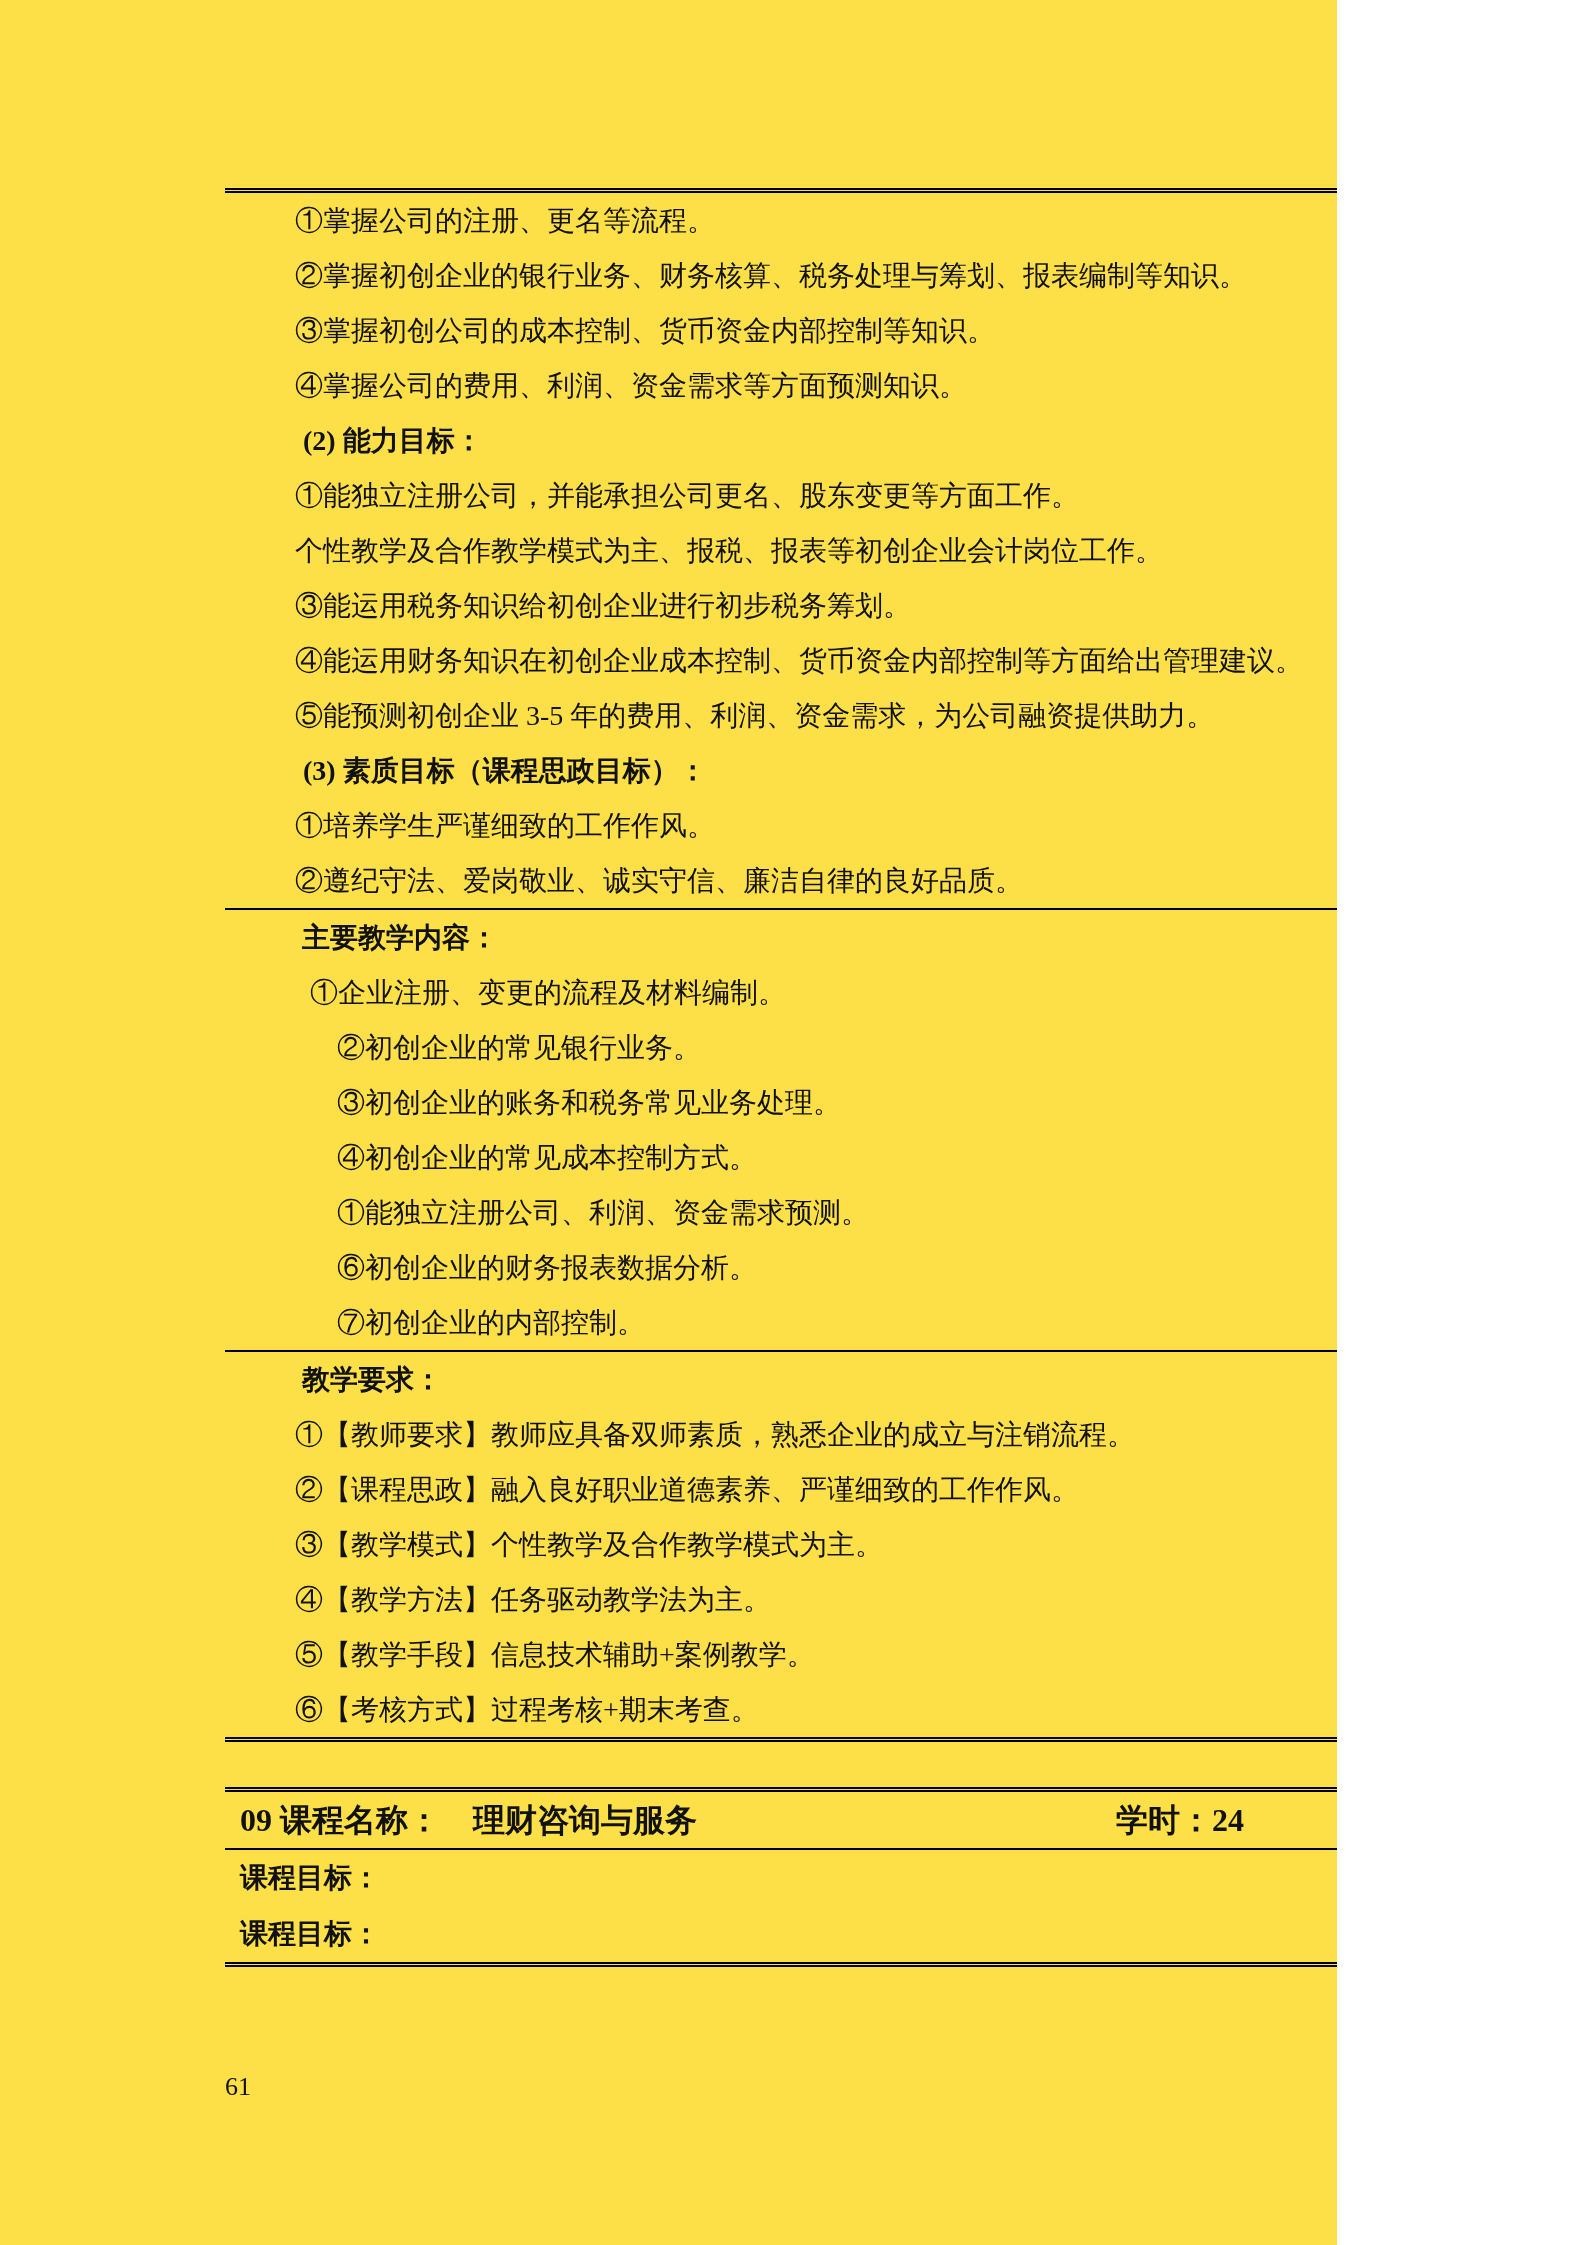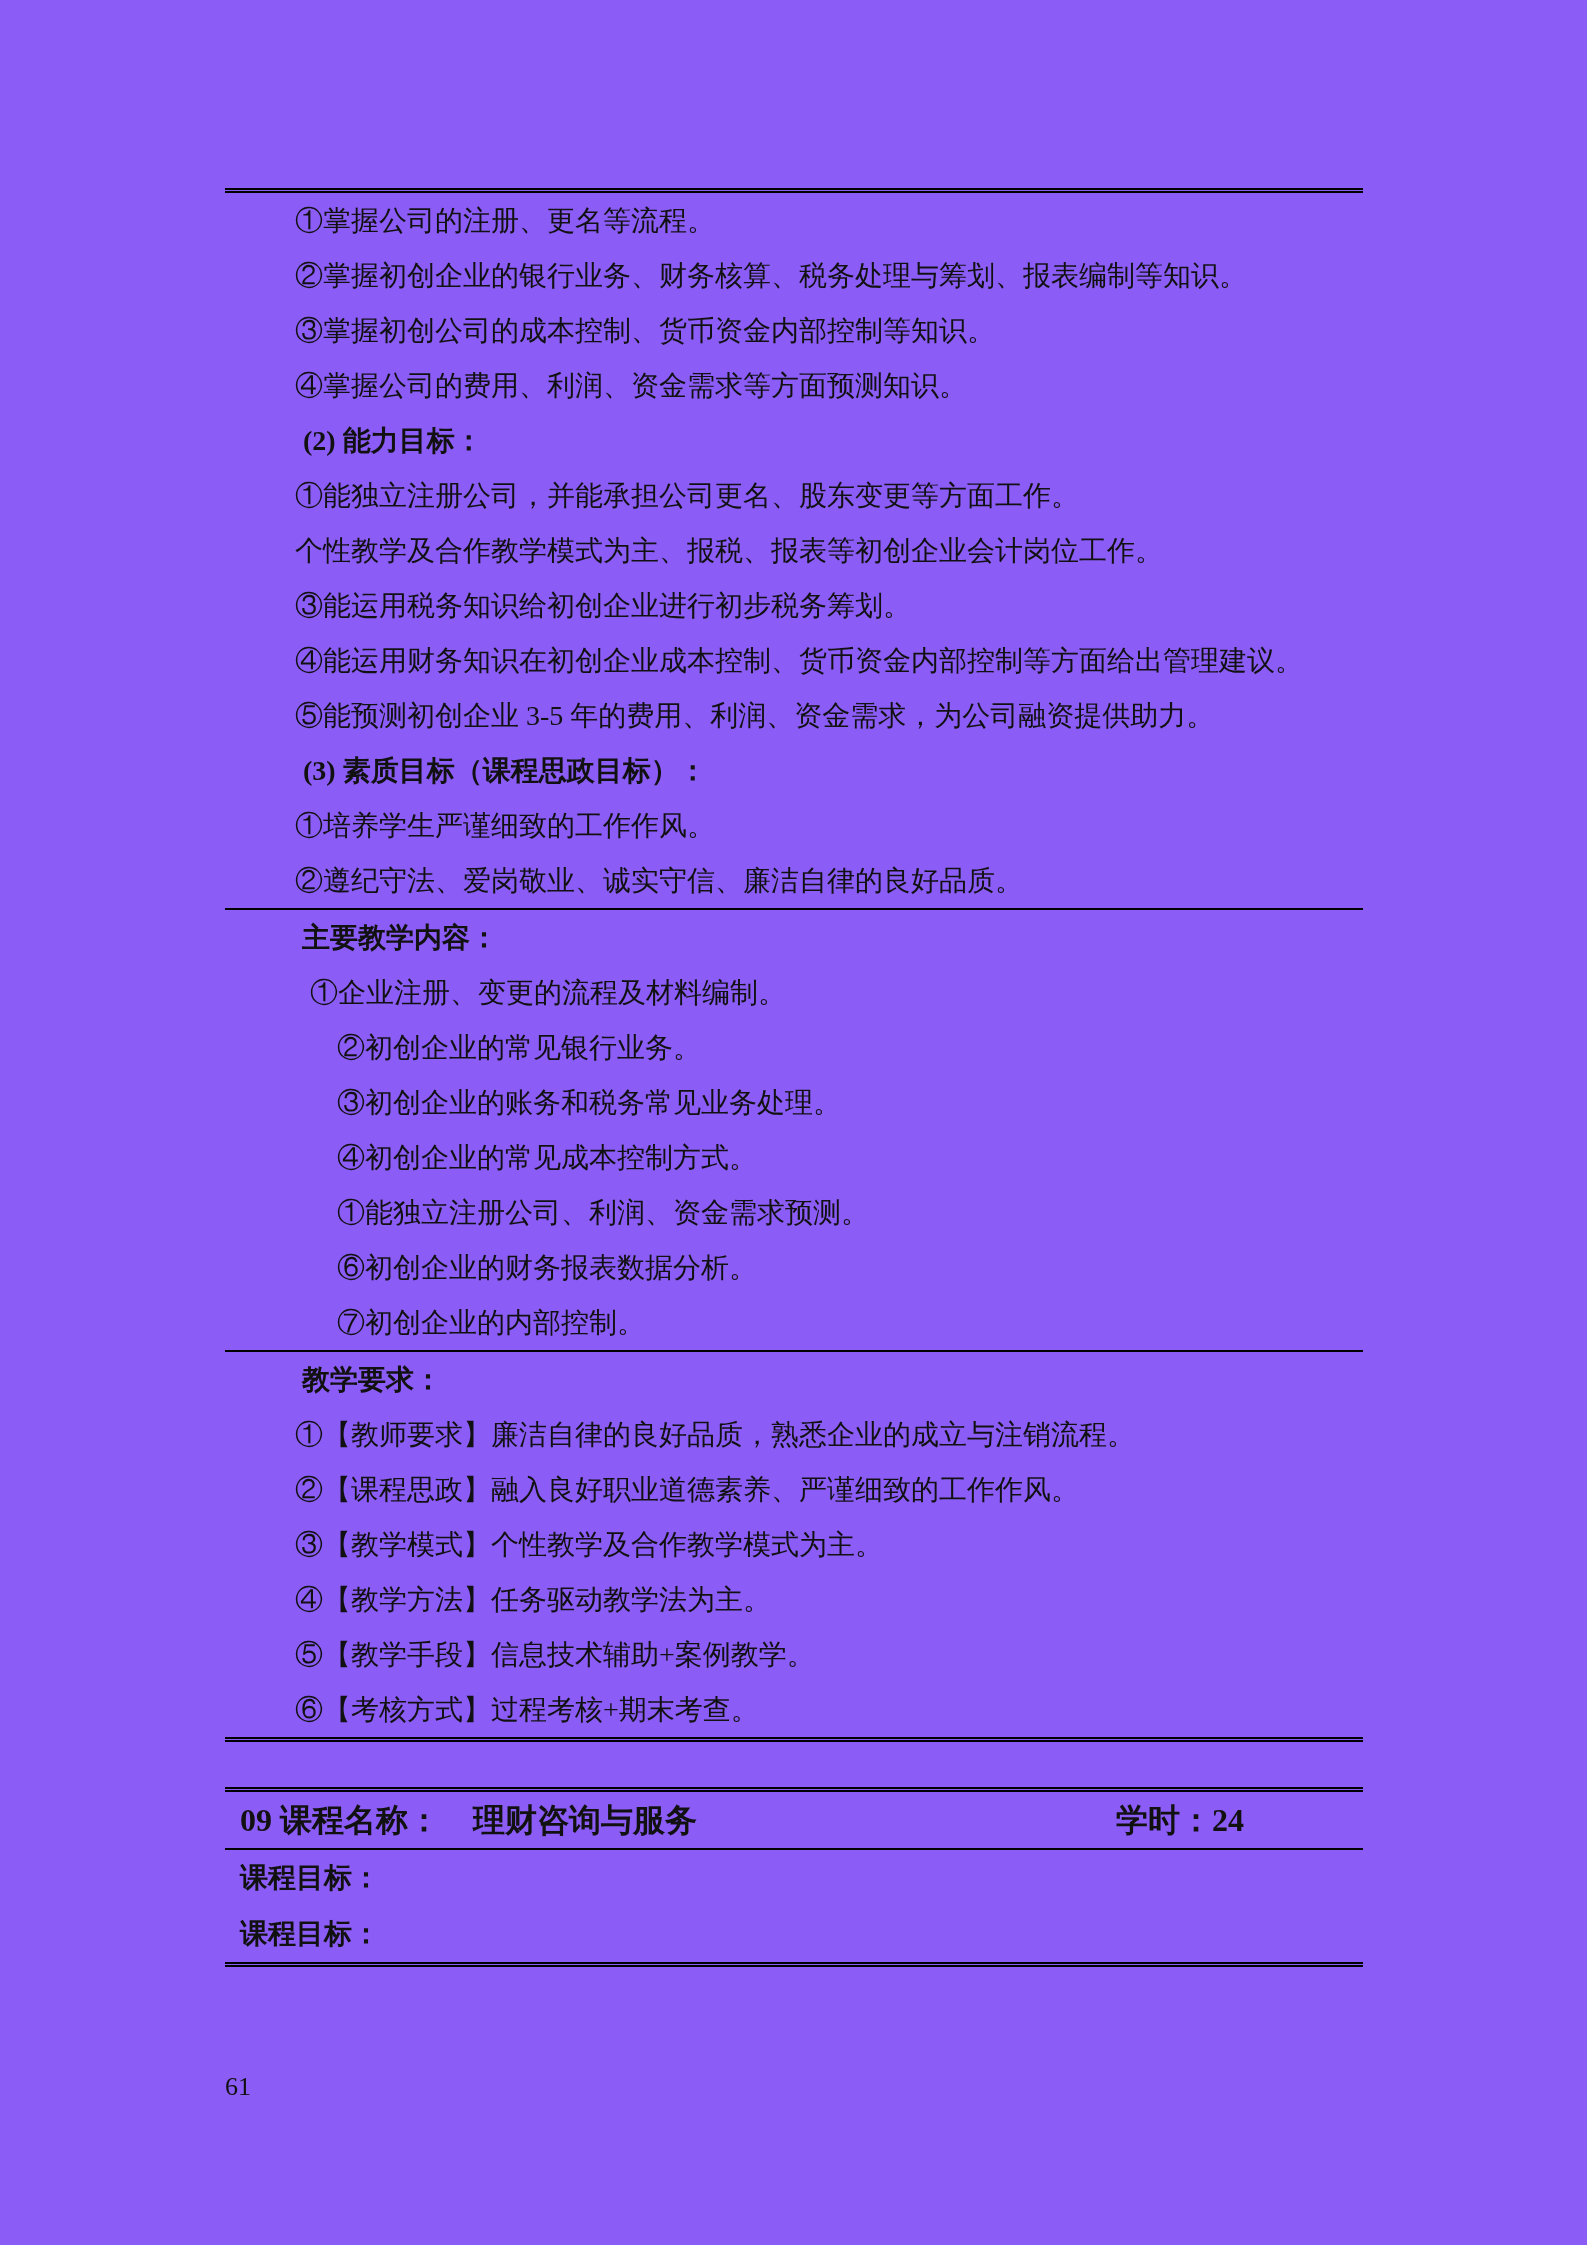--- a/index.html
+++ b/index.html
@@ -1,20 +1,20 @@
 <!DOCTYPE html>
 <html><head>
 <meta charset="utf-8">
 <style>
   html, body { margin: 0; padding: 0; background: #ffffff; }
   .page {
     position: relative;
-    width: 1587px;
+    width: 1337px;
     height: 2245px;
-    background: #8b5cf6;
+    background: #fde047;
     font-family: "Liberation Serif", "DejaVu Serif", serif;
     color: #111111;
     overflow: hidden;
   }
   .content {
     position: absolute;
     left: 225px;
     top: 188px;
     width: 1138px;
   }
@@ -114,21 +114,21 @@
             <p class="p tc-item">①能独立注册公司、利润、资金需求预测。</p>
             <p class="p tc-item">⑥初创企业的财务报表数据分析。</p>
             <p class="p tc-item">⑦初创企业的内部控制。</p>
           </div>
       </div>
 
       <div class="sec sec-req">
         <p class="p hdr2">教学要求：</p>
         <div>
 
-        <p class="p req-item">①【教师要求】廉洁自律的良好品质，熟悉企业的成立与注销流程。</p>
+        <p class="p req-item">①【教师要求】教师应具备双师素质，熟悉企业的成立与注销流程。</p>
             <p class="p req-item">②【课程思政】融入良好职业道德素养、严谨细致的工作作风。</p>
             <p class="p req-item">③【教学模式】个性教学及合作教学模式为主。</p>
             <p class="p req-item">④【教学方法】任务驱动教学法为主。</p>
             <p class="p req-item">⑤【教学手段】信息技术辅助+案例教学。</p>
             <p class="p req-item">⑥【考核方式】过程考核+期末考查。</p>
           </div>
       </div>
 
     </div>
 

